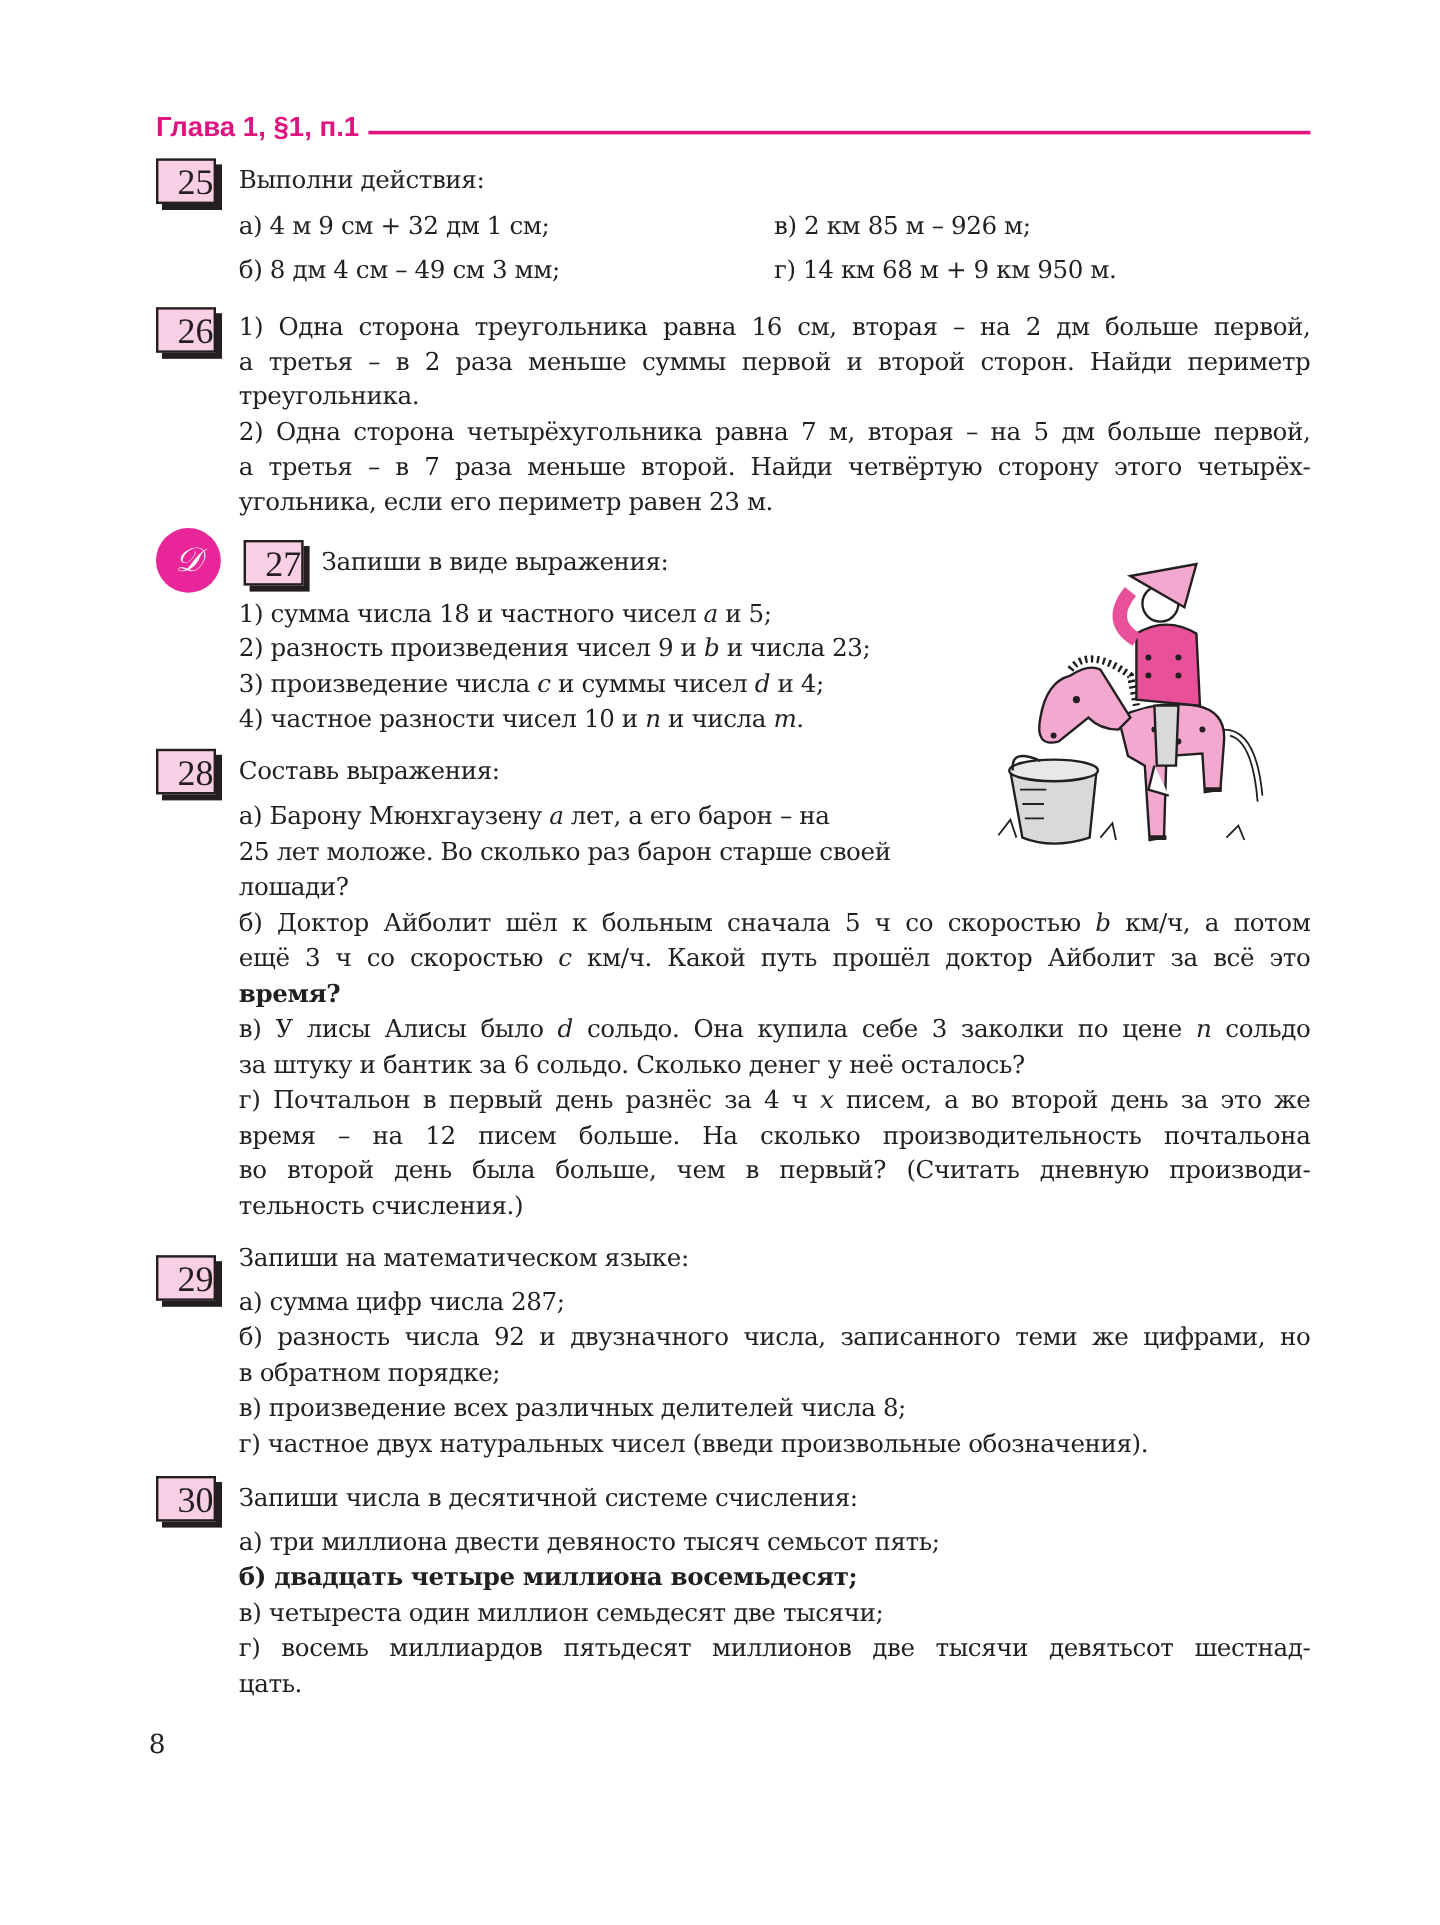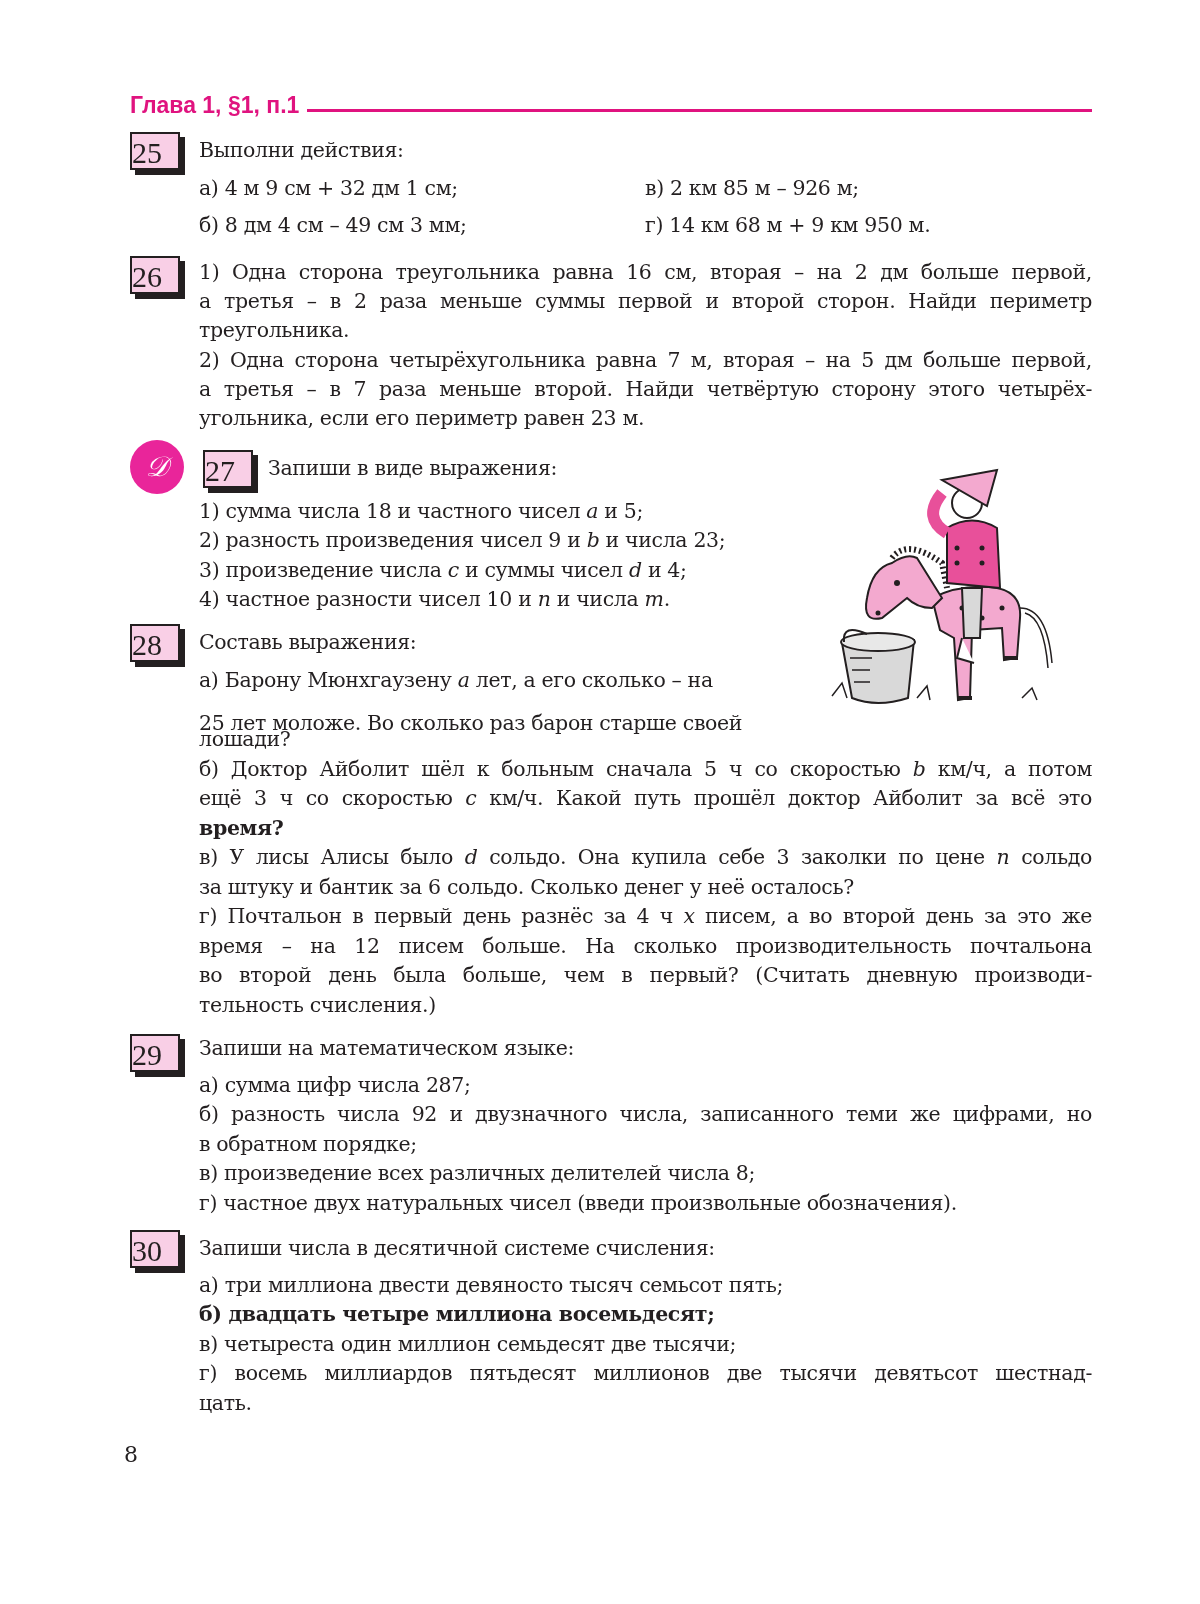--- a/index.html
+++ b/index.html
@@ -8,21 +8,21 @@
   .page { position: absolute; left: 0; top: 0; width: 1200px; height: 1314px; }
 
   .header { position: absolute; left: 130px; top: 88px; width: 962px; height: 30px; display: flex; align-items: flex-end; }
   .header-title { font-family: "Liberation Sans", "DejaVu Sans", sans-serif; font-weight: bold; font-size: 23px;
                   color: #e0137f; white-space: nowrap; line-height: 26px; }
   .header-rule { flex: 1; height: 0; border-bottom: 3px solid #e0137f; margin-left: 8px; margin-bottom: 6px; }
 
   .ex { position: absolute; left: 130px; width: 962px; }
   .num-box { position: absolute; left: 0; width: 50px; height: 38px; background: #f9cfe6; border: 2px solid #231f20;
              box-shadow: 5px 5px 0 #231f20; font-family: "Liberation Serif", "DejaVu Serif", serif; font-size: 30px;
-             line-height: 38px; text-align: left; box-sizing: border-box; }
+             line-height: 38px; text-align: right; box-sizing: border-box; }
   .line { position: absolute; left: 69px; font-size: 20.5px; line-height: 29px; white-space: nowrap;
           font-family: "DejaVu Serif", "Liberation Serif", serif; letter-spacing: -0.35px; text-align: center; }
   .just { width: 893px; text-align: justify; text-align-last: justify; white-space: normal; }
   i.var { font-style: italic; }
 
   .d-badge { position: absolute; left: 130px; top: 440px; width: 54px; height: 54px; border-radius: 50%;
              background: #e9259a; color: #fff; font-family: "DejaVu Serif", serif; font-style: italic;
              font-size: 28px; line-height: 54px; text-align: center; }
 
   .illustration { position: absolute; left: 822px; top: 458px; width: 250px; height: 250px; }
@@ -101,36 +101,36 @@
       <circle cx="160" cy="90" r="2.5" fill="#231f20"></circle>
       <circle cx="160" cy="105" r="2.5" fill="#231f20"></circle>
       <path d="M140 180 L135 200 L152 205" fill="#fff" stroke="#231f20" stroke-width="2"></path>
     </g>
     <path d="M10 238 L20 225 L25 240 M95 240 L105 228 L108 242 M200 240 L210 230 L215 242" fill="none" stroke="#231f20" stroke-width="1.5"></path>
   </svg>
 
   <div class="ex" style="top:624px;">
     <div class="num-box" style="top:0px;">28</div>
     <div class="line" style="top:4px;">Составь выражения:</div>
-    <div class="line" style="top:42px;"><span>а) Барону Мюнхгаузену </span><i class="var">a</i><span> лет, а его сколько – на</span></div>
-    <div class="line" style="top:72px;margin-top:13px;">25 лет моложе. Во сколько раз барон старше своей</div>
+    <div class="line" style="top:42px;"><span>а) Барону Мюнхгаузену </span><i class="var">a</i><span> лет, а его барон – на</span></div>
+    <div class="line" style="top:72px;">25 лет моложе. Во сколько раз барон старше своей</div>
     <div class="line" style="top:101px;">лошади?</div>
     <div class="line just" style="top:131px;"><span>б) Доктор Айболит шёл к больным сначала 5 ч со скоростью </span><i class="var">b</i><span> км/ч, а потом</span></div>
     <div class="line just" style="top:160px;"><span>ещё 3 ч со скоростью </span><i class="var">c</i><span> км/ч. Какой путь прошёл доктор Айболит за всё это</span></div>
     <div class="line" style="top:190px;font-weight:bold;">время?</div>
     <div class="line just" style="top:219px;"><span>в) У лисы Алисы было </span><i class="var">d</i><span> сольдо. Она купила себе 3 заколки по цене </span><i class="var">n</i><span> сольдо</span></div>
     <div class="line" style="top:249px;">за штуку и бантик за 6 сольдо. Сколько денег у неё осталось?</div>
     <div class="line just" style="top:278px;"><span>г) Почтальон в первый день разнёс за 4 ч </span><i class="var">x</i><span> писем, а во второй день за это же</span></div>
     <div class="line just" style="top:308px;">время – на 12 писем больше. На сколько производительность почтальона</div>
     <div class="line just" style="top:337px;">во второй день была больше, чем в первый? (Считать дневную производи-</div>
     <div class="line" style="top:367px;">тельность счисления.)</div>
   </div>
 
   <div class="ex" style="top:1030px;">
-    <div class="num-box" style="top:4px;">29</div>
+    <div class="num-box" style="top:16px;">29</div>
     <div class="line" style="top:4px;">Запиши на математическом языке:</div>
     <div class="line" style="top:41px;">а) сумма цифр числа 287;</div>
     <div class="line just" style="top:70px;">б) разность числа 92 и двузначного числа, записанного теми же цифрами, но</div>
     <div class="line" style="top:100px;">в обратном порядке;</div>
     <div class="line" style="top:129px;">в) произведение всех различных делителей числа 8;</div>
     <div class="line" style="top:159px;">г) частное двух натуральных чисел (введи произвольные обозначения).</div>
   </div>
 
   <div class="ex" style="top:1230px;">
     <div class="num-box" style="top:0px;">30</div>

